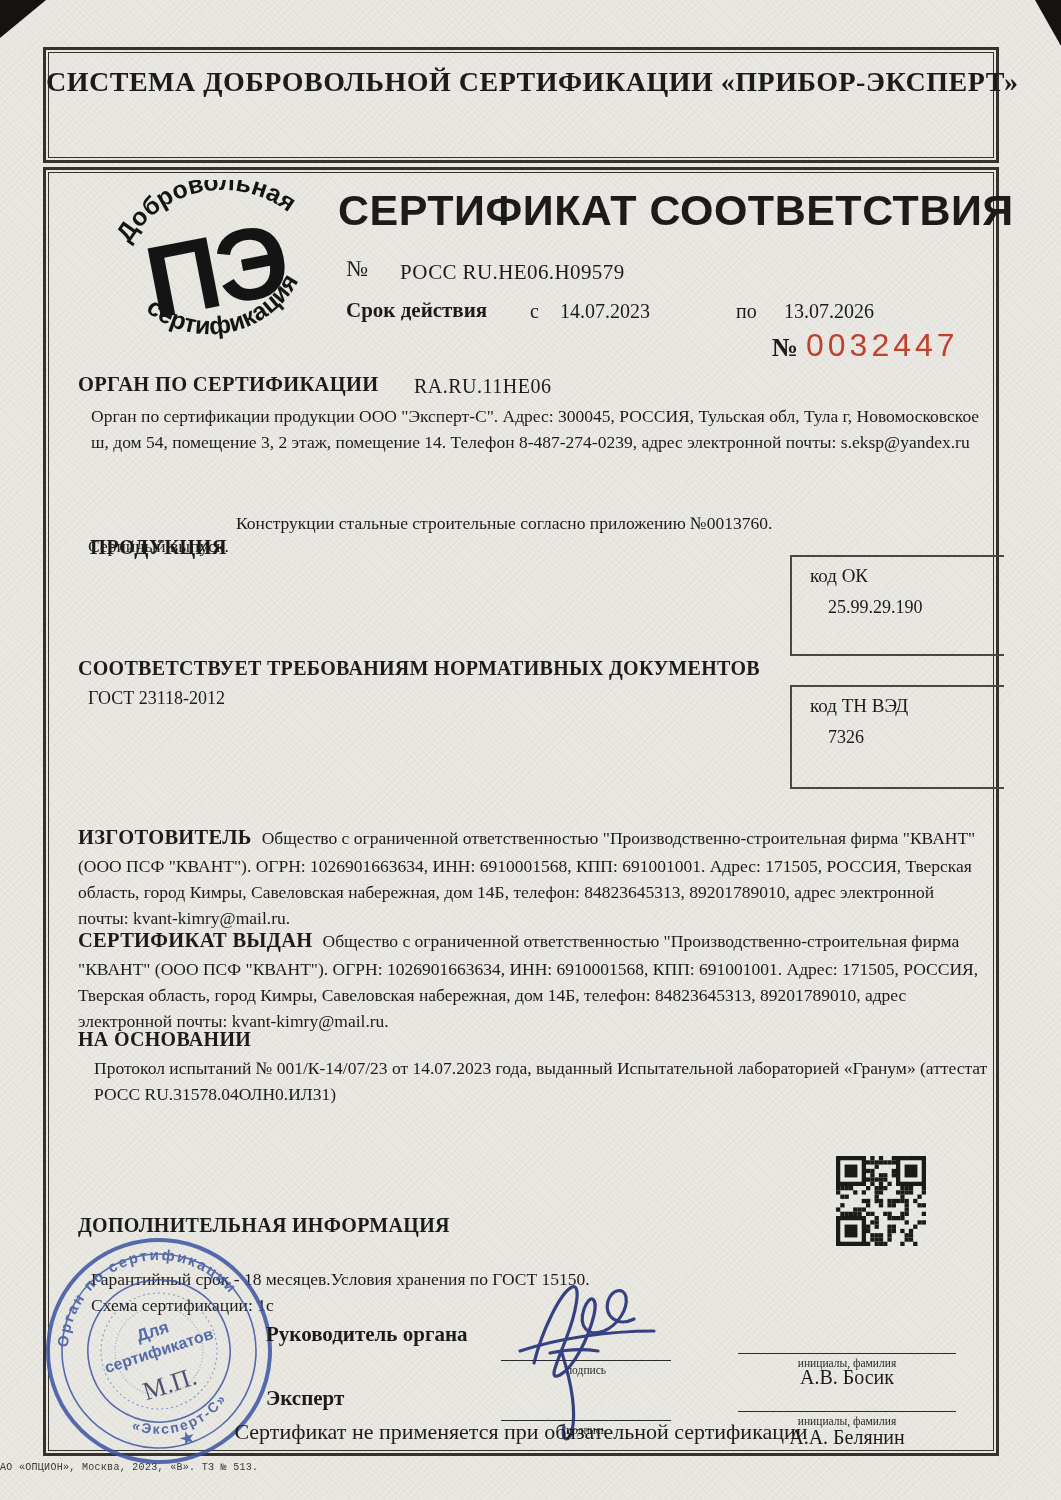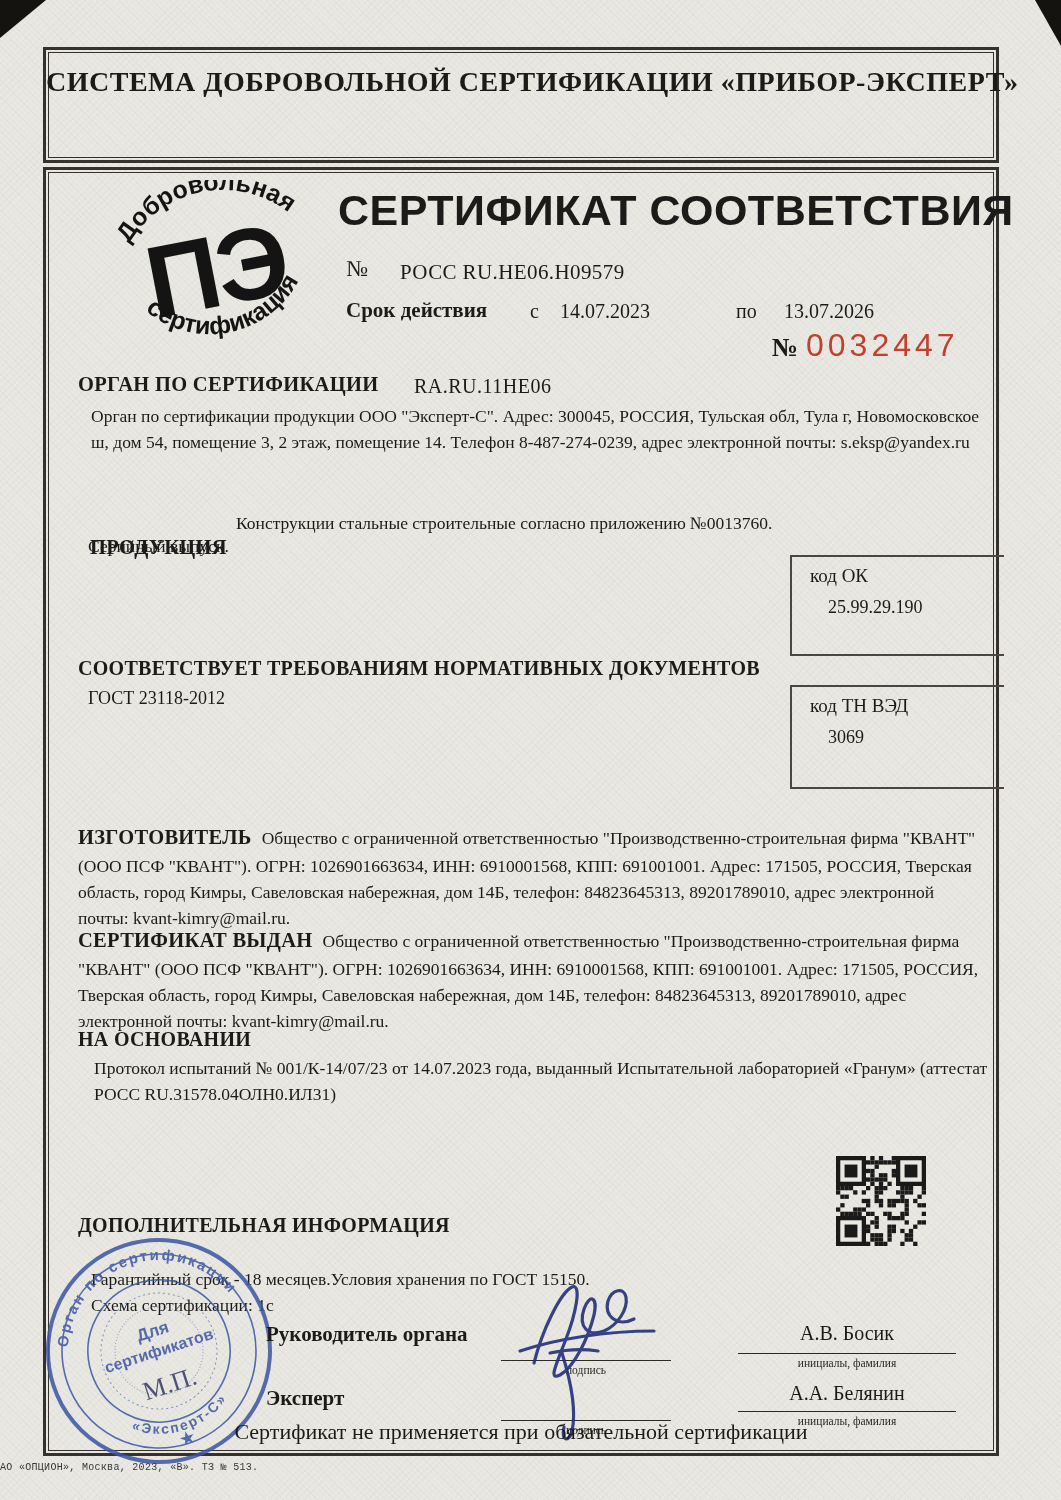--- a/index.html
+++ b/index.html
@@ -67,21 +67,21 @@
   .hn-name{left:692px;top:1152px;width:218px;text-align:center;font-size:20px;}
   .hn-line{left:692px;top:1183px;width:218px;}
   .hn-cap{left:692px;top:1187px;width:218px;}
   .es-line{left:455px;top:1250px;width:170px;}
   .es-cap{left:455px;top:1254px;width:170px;}
   .en-name{left:692px;top:1212px;width:218px;text-align:center;font-size:20px;}
   .en-line{left:692px;top:1241px;width:218px;}
   .en-cap{left:692px;top:1245px;width:218px;}
   .disclaimer{left:0;top:1249px;width:100%;text-align:center;font-size:22px;}
   .imprint{position:absolute;left:0;top:1462px;width:100%;text-align:left;font-size:10px;color:#3a3833;letter-spacing:.3px;font-family:Liberation Mono, monospace;}
-  .nametext{position:absolute;}
+  .nametext{position:absolute;margin-top:44px;}
 </style>
 </head>
 <body>
 
 <div class="corner tl"></div>
 <div class="corner tr"></div>
 
 <div class="dbl-box header-box">
   <div class="hline hline1">СИСТЕМА ДОБРОВОЛЬНОЙ СЕРТИФИКАЦИИ «ПРИБОР-ЭКСПЕРТ»</div>
 </div>
@@ -129,21 +129,21 @@
   <div class="code-box code-ok-box">
     <span class="code-label">код ОК</span>
     <span class="code-val">25.99.29.190</span>
   </div>
 
   <span class="abs sec-label conf-label">СООТВЕТСТВУЕТ ТРЕБОВАНИЯМ НОРМАТИВНЫХ ДОКУМЕНТОВ</span>
   <span class="abs gost">ГОСТ 23118-2012</span>
 
   <div class="code-box code-tn-box">
     <span class="code-label">код ТН ВЭД</span>
-    <span class="code-val">3069</span>
+    <span class="code-val">7326</span>
   </div>
 
   <p class="para maker-para"><b class="plabel">ИЗГОТОВИТЕЛЬ</b><span>Общество с ограниченной ответственностью "Производственно-строительная фирма "КВАНТ" (ООО ПСФ "КВАНТ"). ОГРН: 1026901663634, ИНН: 6910001568, КПП: 691001001. Адрес: 171505, РОССИЯ, Тверская область, город Кимры, Савеловская набережная, дом 14Б, телефон: 84823645313, 89201789010, адрес электронной почты: kvant-kimry@mail.ru.</span></p>
 
   <p class="para issued-para"><b class="plabel">СЕРТИФИКАТ ВЫДАН</b><span>Общество с ограниченной ответственностью "Производственно-строительная фирма "КВАНТ" (ООО ПСФ "КВАНТ"). ОГРН: 1026901663634, ИНН: 6910001568, КПП: 691001001. Адрес: 171505, РОССИЯ, Тверская область, город Кимры, Савеловская набережная, дом 14Б, телефон: 84823645313, 89201789010, адрес электронной почты: kvant-kimry@mail.ru.</span></p>
 
   <span class="abs sec-label basis-label">НА ОСНОВАНИИ</span>
   <div class="abs basis-text">Протокол испытаний № 001/К-14/07/23 от 14.07.2023 года, выданный Испытательной лабораторией «Гранум» (аттестат РОСС RU.31578.04ОЛН0.ИЛ31)</div>
 
   <div class="abs qr" id="qr"><svg width="90" height="90" viewBox="0 0 84 84">

